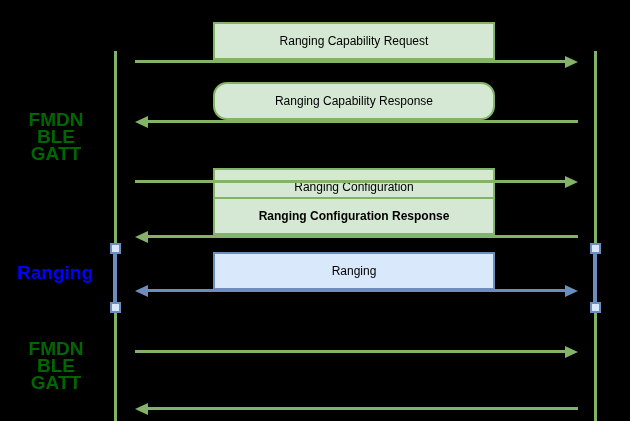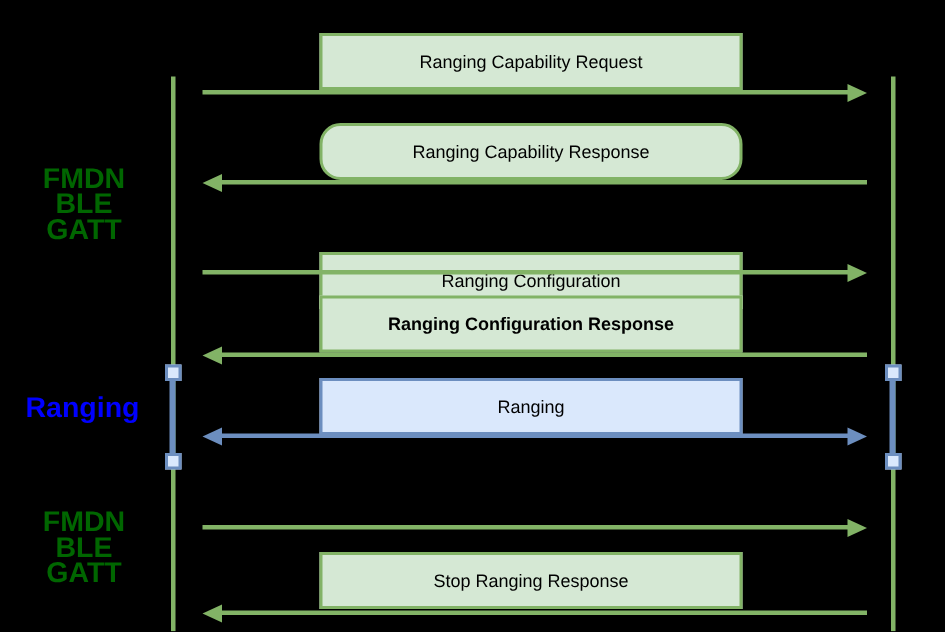--- a/index.html
+++ b/index.html
@@ -173,21 +173,18 @@
     <div class="line"></div>
     <div class="head l"></div>
     <div class="head r"></div>
   </div>
 
   <div class="arrow dir-right" style="top:346px;">
     <div class="line"></div>
     <div class="head r"></div>
   </div>
 
-  <div class="msg" style="top:368px;">
-    <span>Stop Ranging Response</span>
-  </div>
   <div class="arrow dir-left" style="top:403px;">
     <div class="line"></div>
     <div class="head l"></div>
   </div>
 
 </div>
 
 </body></html>

